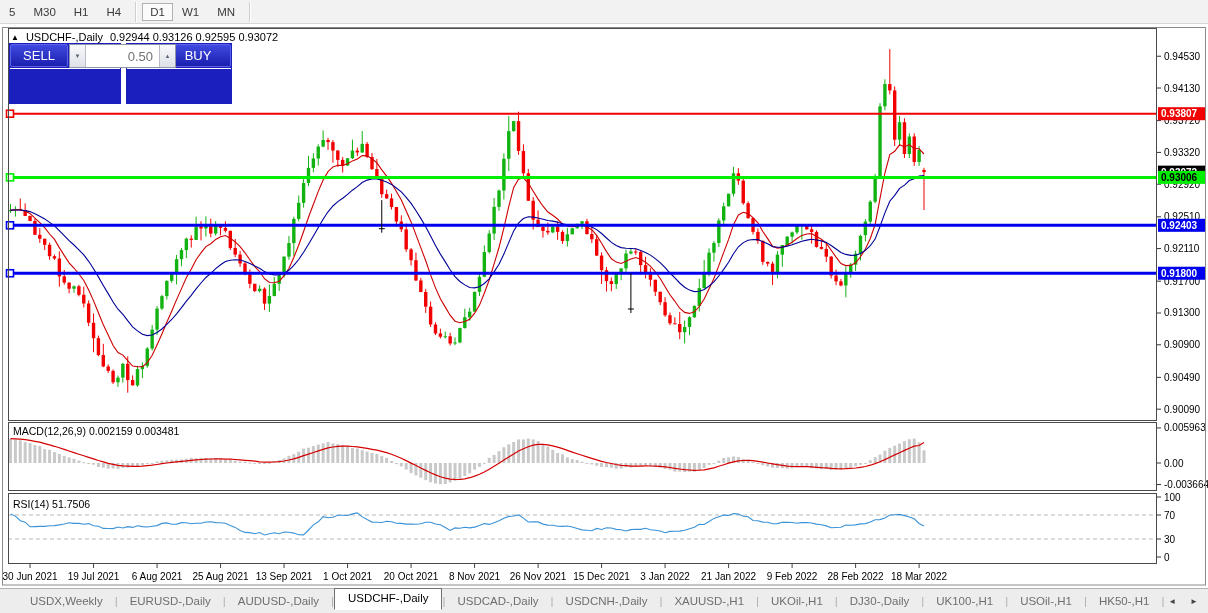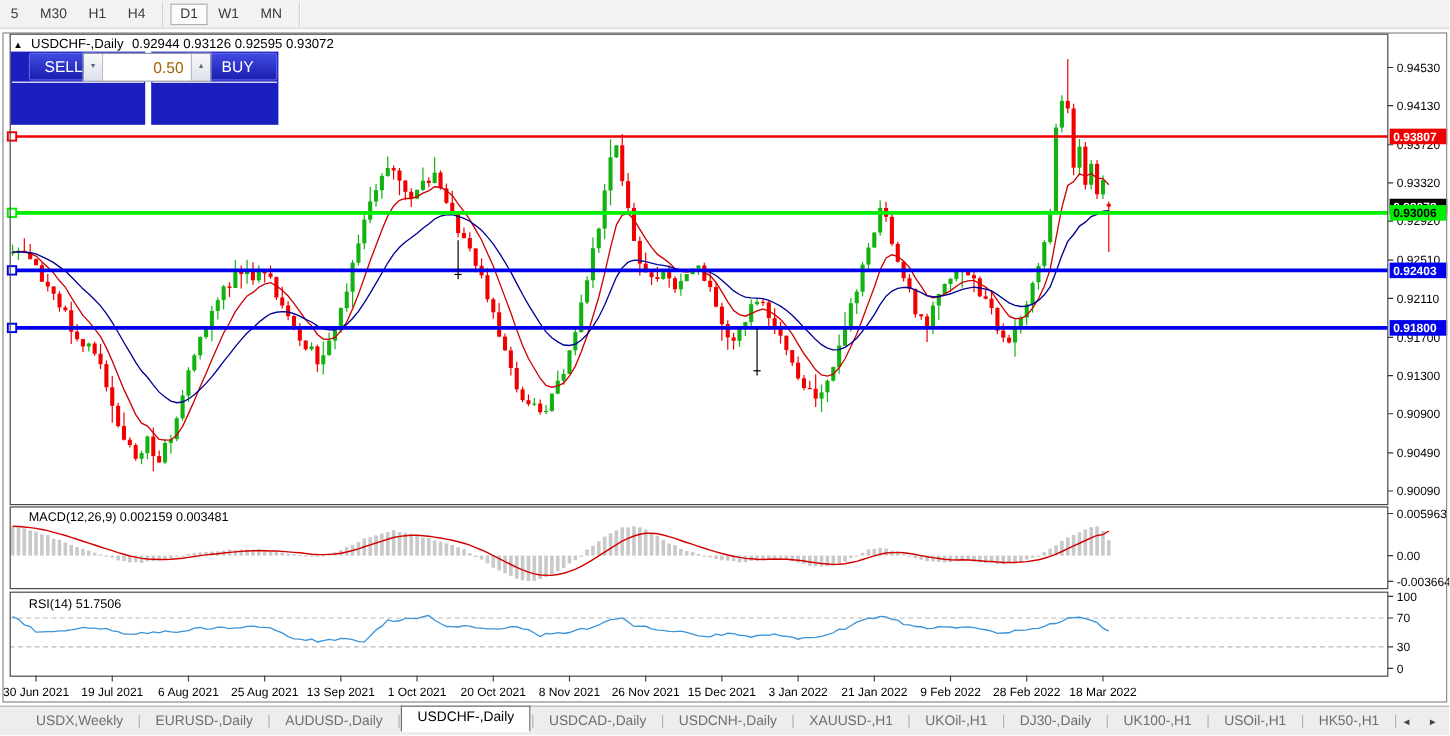--- a/index.html
+++ b/index.html
@@ -10,47 +10,47 @@
            border-bottom:1px solid #d6d6d6;display:flex;align-items:center;font-size:11.5px;color:#3a3a3a;}
   .tf-item{padding:2px 9px;cursor:default;}
   .tf-item.active{background:#fbfbfb;border:1px solid #b0b0b0;padding:2px 7px;margin:0 0;}
   .tb-sep{width:1px;height:20px;background:#d0d0d0;margin:0 5px;border-right:1px solid #fff;}
   
   #chart{position:absolute;left:0;top:0;}
   
   .chart-title{position:absolute;left:11px;top:31px;font-size:11px;color:#000;display:flex;gap:7px;align-items:center;z-index:4;}
   .chart-title .tri{font-size:8px;}
   
-  .ind-label{position:absolute;left:13px;font-size:10.5px;color:#000;z-index:4;background:transparent;margin-left:11px;}
+  .ind-label{position:absolute;left:13px;font-size:10.5px;color:#000;z-index:4;background:transparent;}
   .ind-label.macd{top:425px;}
   .ind-label.rsi{top:498px;}
   
   .trade-panel{position:absolute;left:9px;top:43px;width:223px;height:61px;z-index:6;}
   .tp-half{position:absolute;top:0;height:61px;background:#1a1fbe;}
   .tp-half.left{left:0;width:112px;}
   .tp-half.right{left:117px;width:106px;}
   .tp-hr{position:absolute;left:1px;right:1px;top:25px;height:1px;background:#fff;}
   .tp-btn{position:absolute;top:1px;height:23px;border:1px solid #5b62e8;border-radius:2px;
           background:linear-gradient(#4049e0,#1a1fae);color:#fff;font-size:13px;
           font-family:"Liberation Sans",sans-serif;cursor:pointer;padding:0;}
-  .tp-btn.sell{left:15px;width:58px;}
+  .tp-btn.sell{left:1px;width:58px;}
   .tp-btn.buy{right:1px;width:78px;padding-left:12px;}
   .tp-price{position:absolute;left:0;right:0;top:26px;bottom:0;display:flex;align-items:baseline;
             justify-content:flex-start;color:#fff;padding-top:2px;}
   .p-small{font-size:13px;font-weight:bold;margin-right:2px;}
   .p-big{font-size:29px;font-weight:500;letter-spacing:1px;line-height:30px;margin-top:45px;}
   .p-sup{font-size:13px;font-weight:bold;position:relative;top:-11px;}
   .spinner{position:absolute;left:60px;top:1px;width:105px;height:22px;display:flex;z-index:7;
            border:1px solid #8f97a8;background:#fff;}
   .spin-btn{width:16px;border:none;background:linear-gradient(#f8f9fb,#dde1e8);color:#5a6578;
             font-size:6px;padding:0;cursor:pointer;}
   .spin-btn.down{border-right:1px solid #b7bcc6;}
   .spin-btn.up{border-left:1px solid #b7bcc6;}
   .vol{flex:1;border:none;outline:none;text-align:right;font-size:13px;padding:0 6px 0 0;
-       font-family:"Liberation Sans",sans-serif;color:#a16207;min-width:0;}
+       font-family:"Liberation Sans",sans-serif;color:#737373;min-width:0;}
   
   .tabbar{position:absolute;left:0;top:588px;width:1208px;height:25px;background:#ededed;
           border-top:1px solid #b2b2b2;display:flex;align-items:center;font-size:11.5px;
           color:#6e6e6e;padding-left:18px;box-sizing:border-box;justify-content:center;}
   .tab{padding:3px 12px;white-space:nowrap;cursor:pointer;}
   .tab.active{background:#fff;color:#000;border:1px solid #707070;border-bottom-color:#fff;
               padding:3px 13px 5px;margin-top:-4px;position:relative;z-index:2;}
   .tab-sep{color:#b0b0b0;}
   .tab-arrows{margin-left:auto;margin-right:10px;display:flex;gap:14px;font-size:8px;color:#444;align-items:center;}
   .tab-arrows span{cursor:pointer;}

